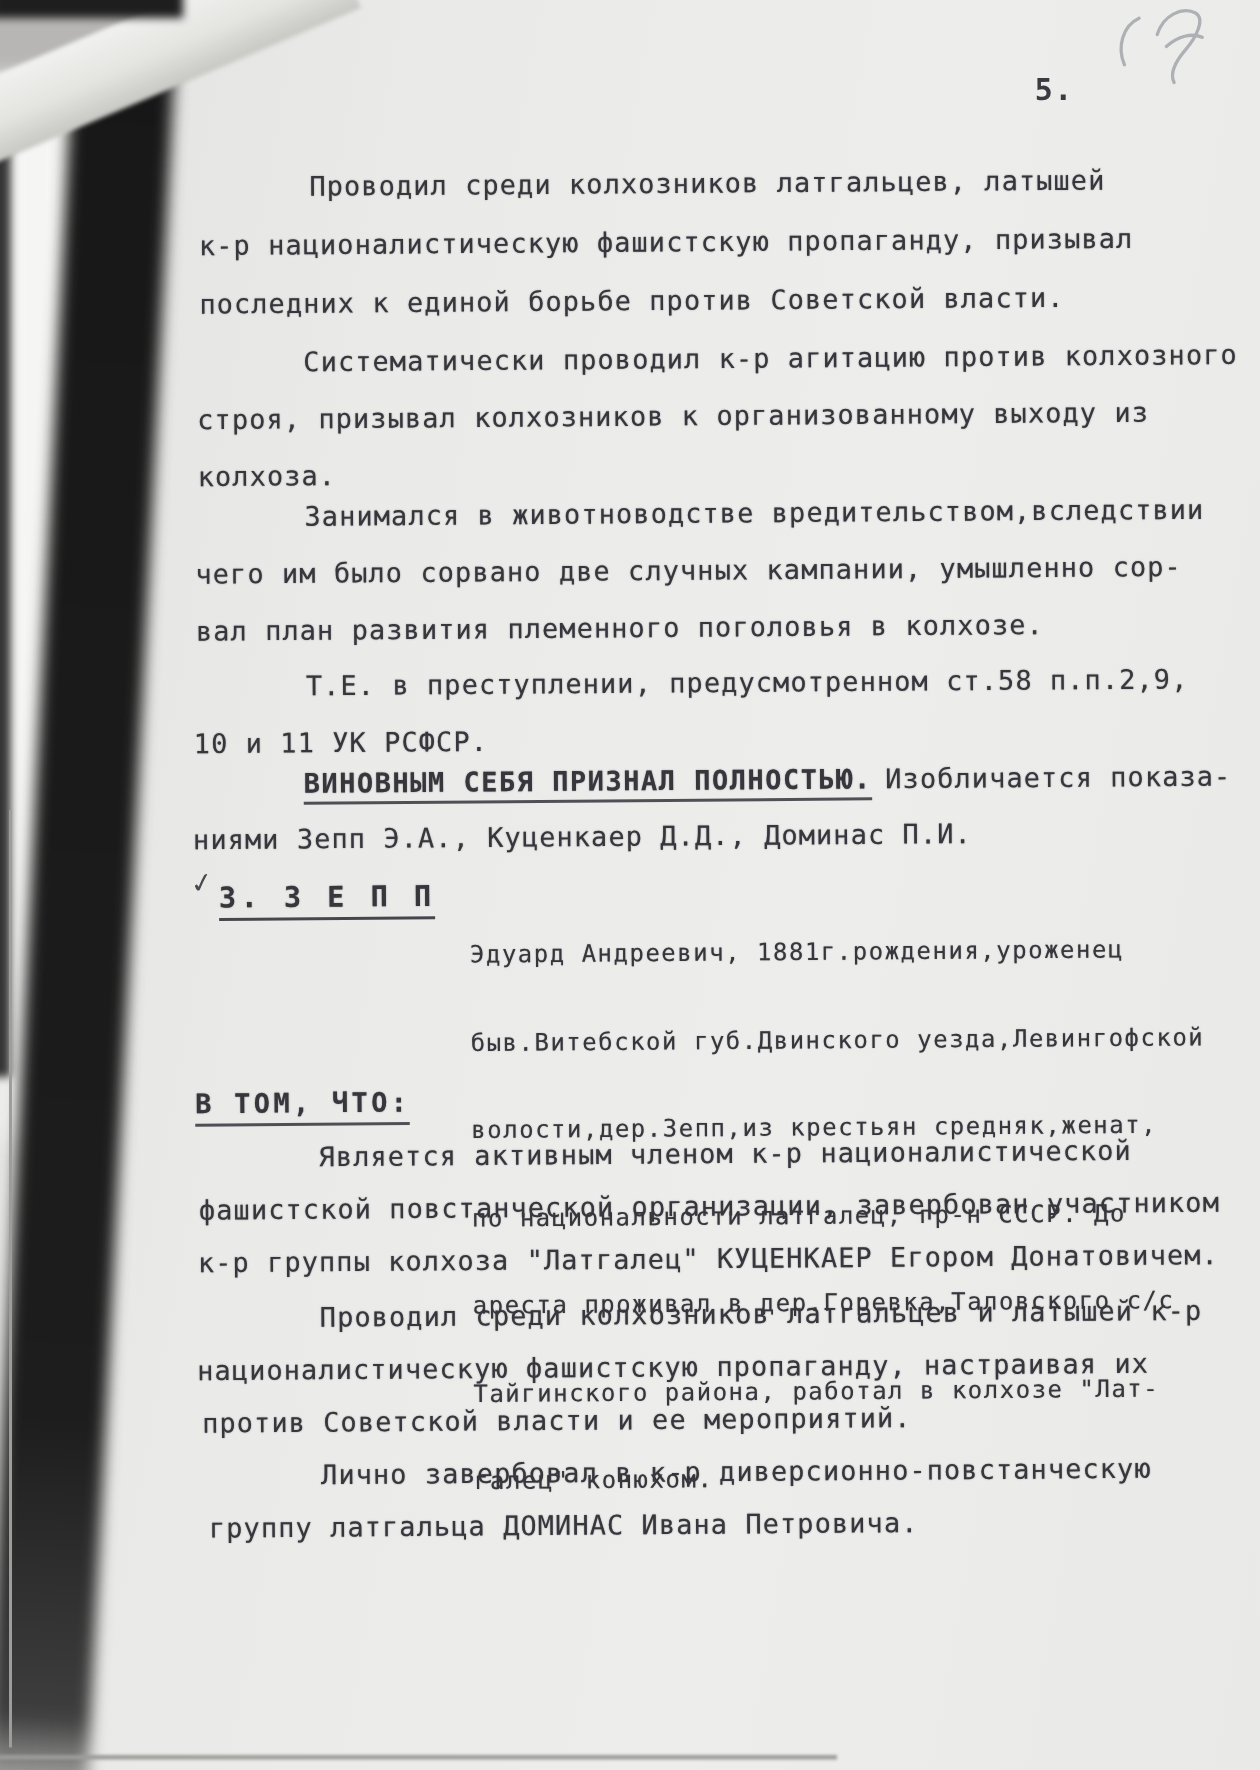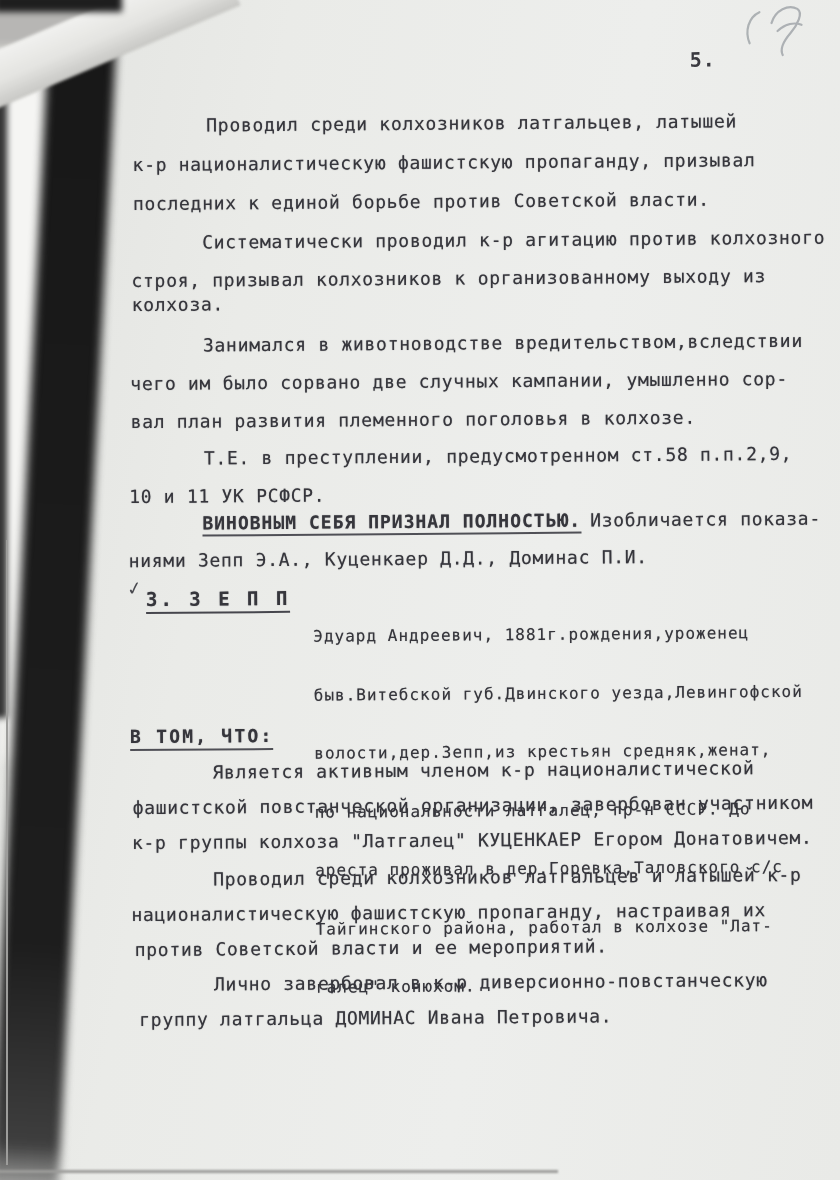--- a/index.html
+++ b/index.html
@@ -67,21 +67,21 @@
         <path d="M44,30 C52,23 61,21 68,24"></path>
       </g>
     </svg>
 
     <div class="t" style="left:210px;top:113px">Проводил среди колхозников латгальцев, латышей</div>
     <div class="t" style="left:136px;top:152px">к-р националистическую фашистскую пропаганду, призывал</div>
     <div class="t" style="left:136px;top:191px">последних к единой борьбе против Советской власти.</div>
 
     <div class="t" style="left:205px;top:230px">Систематически проводил к-р агитацию против колхозного</div>
     <div class="t" style="left:134px;top:268px">строя, призывал колхозников к организованному выходу из</div>
-    <div class="t" style="left:134px;top:292px">колхоза.</div>
+    <div class="t" style="left:134px;top:306px">колхоза.</div>
 
     <div class="t" style="left:205px;top:333px">Занимался в животноводстве вредительством,вследствии</div>
     <div class="t" style="left:132px;top:371px">чего им было сорвано две случных кампании, умышленно сор-</div>
     <div class="t" style="left:132px;top:409px">вал план развития племенного поголовья в колхозе.</div>
 
     <div class="t" style="left:205px;top:446px">Т.Е. в преступлении, предусмотренном ст.58 п.п.2,9,</div>
     <div class="t" style="left:130px;top:484px">10 и 11 УК РСФСР.</div>
 
     <div class="t" style="left:203px;top:511px"><span class="em">ВИНОВНЫМ СЕБЯ ПРИЗНАЛ ПОЛНОСТЬЮ.</span><span class="cont">Изобличается показа-</span></div>
     <div class="t" style="left:129px;top:548px">ниями Зепп Э.А., Куценкаер Д.Д., Доминас П.И.</div>

